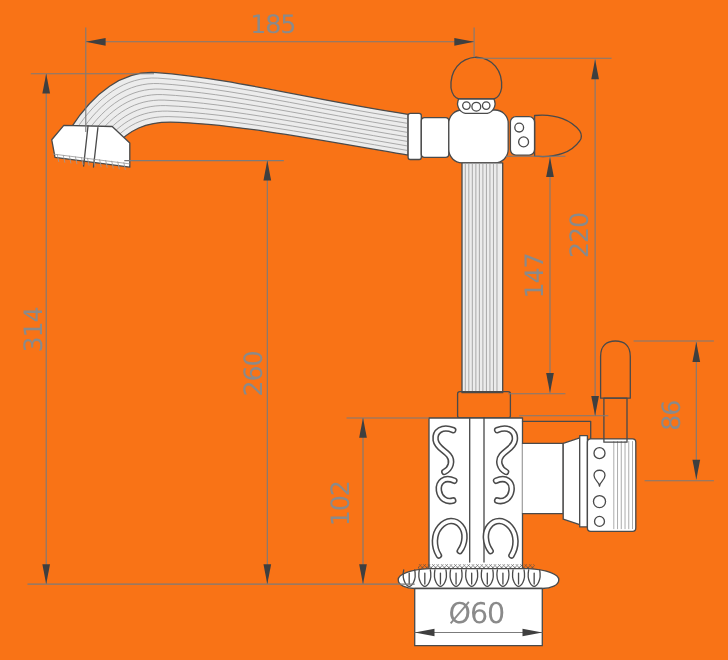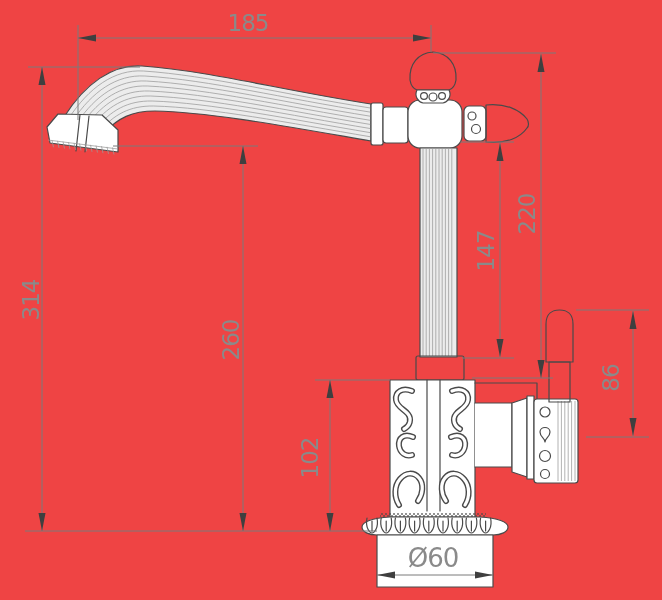--- a/index.html
+++ b/index.html
@@ -1,16 +1,16 @@
 <!DOCTYPE html>
 <html><head>
 <meta charset="utf-8">
 <style>
   html,body{margin:0;padding:0;background:#ffffff;}
-  .stage{position:relative;width:662px;height:600px;background:#ef4444;overflow:hidden;
+  .stage{position:relative;width:662px;height:600px;background:#f97316;overflow:hidden;
          font-family:"DejaVu Sans",sans-serif;}
   svg{display:block;}
   
   .outl{stroke:#4a4a4a;stroke-width:1.2;fill:none;stroke-linejoin:round;stroke-linecap:round;}
   .fillw{fill:#ffffff;}
   .fillg{fill:#ececec;}
   .thin{stroke:#9a9a9a;stroke-width:0.75;fill:none;}
   
   .dim{stroke:#7b7b7b;stroke-width:1;fill:none;}
   .dim-arrow{fill:#3f3f3f;stroke:none;}

